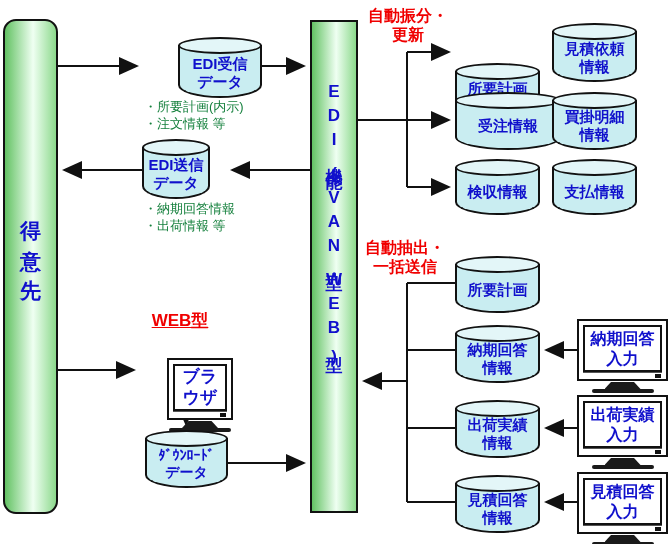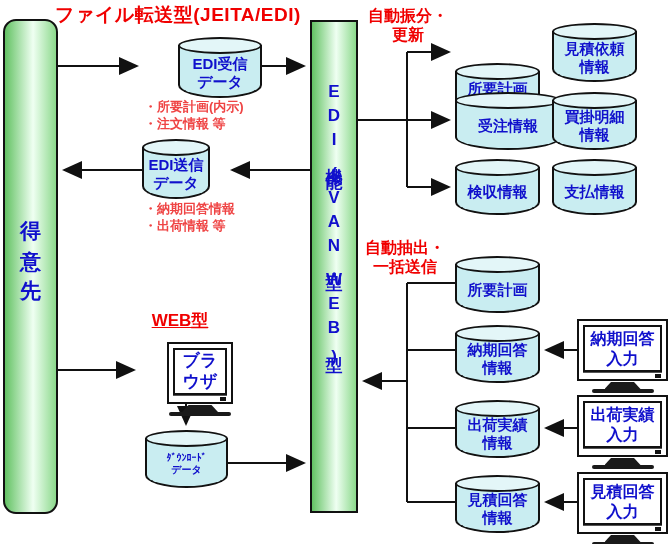--- a/index.html
+++ b/index.html
@@ -18,24 +18,24 @@
   .vbar.rounded { border-radius:13px; }
   .vlabel { position:absolute; left:50%; transform:translateX(-50%); writing-mode:vertical-rl; text-orientation:upright; color:#1010cc; font-weight:bold; white-space:nowrap; }
   .left-bar .vlabel { top:182px; font-size:21px; letter-spacing:30px; }
   .center-bar .vlabel { top:60px; font-size:17px; letter-spacing:5px; }
 
   
   .cyl { position:absolute; z-index:2; }
   .cyl-top { position:absolute; left:0; right:0; top:0; height:17px; background:#e3f6f8; border:2px solid #111; border-radius:50%; }
   .cyl-body { position:absolute; left:0; right:0; top:8px; bottom:0; background:#c9edf1; border:2px solid #111; border-top:none; border-radius:0 0 50% 50% / 0 0 13px 13px; }
   .cyl-label { position:absolute; left:0; right:0; top:13px; bottom:3px; display:flex; align-items:center; justify-content:center; text-align:center; color:#1010cc; font-weight:bold; font-size:15px; line-height:1.18; z-index:1; }
-  .cyl.small-font .cyl-label { font-size:10px; }
-
-  
-  .note { position:absolute; font-size:13px; font-weight:bold; color:#ef4444; line-height:1.3; z-index:2; }
+  .cyl.small-font .cyl-label { font-size:14px; }
+
+  
+  .note { position:absolute; font-size:13px; font-weight:normal; color:#15803d; line-height:1.3; z-index:2; }
 
   
   .monitor { position:absolute; z-index:2; }
   .monitor-box { border:2px solid #111; background:#fff; padding:4px 4px 0 4px; }
   .monitor-screen { border:2px solid #111; display:flex; align-items:center; justify-content:center; text-align:center; color:#1010cc; font-weight:bold; font-size:16px; line-height:1.2; background:#fff; }
   .monitor-strip { height:7px; display:flex; align-items:center; justify-content:flex-end; border-top:1px solid #555; }
   .monitor-btn { width:6px; height:4px; background:#111; margin-right:1px; }
   .monitor-stand { margin:1px auto 0; width:36px; height:7px; background:#1a1a1a; clip-path:polygon(18% 0,82% 0,100% 100%,0 100%); }
   .monitor-base { margin:0 auto; width:62px; height:4px; background:#1a1a1a; border-radius:2px; }
   .monitor .monitor-screen { height:47px; }
@@ -69,21 +69,20 @@
 
       <path d="M407 283 V502 M407 283 H455 M407 350 H455 M407 428 H455 M407 502 H455"></path>
       <line x1="407" y1="381" x2="364" y2="381" marker-end="url(#ah)"></line>
 
       <line x1="577" y1="350" x2="546" y2="350" marker-end="url(#ah)"></line>
       <line x1="577" y1="428" x2="546" y2="428" marker-end="url(#ah)"></line>
       <line x1="577" y1="502" x2="546" y2="502" marker-end="url(#ah)"></line>
     </g>
   </svg>
 
-  <div class="title">ファイル転送型(JEITA/EDI)</div>
   <div class="red-label pre" style="left:365px; top:6px; width:86px;">自動振分・
 更新</div>
   <div class="red-label pre" style="left:358px; top:238px; width:94px;">自動抽出・
 一括送信</div>
   <div class="red-label" style="left:148px; top:311px; width:64px; font-size:17px;text-decoration:underline;">WEB型</div>
 
   <div class="vbar rounded left-bar" style="left:3px; top:19px; width:55px; height:495px;">
     <div class="vlabel">得意先</div>
   </div>
   <div class="vbar center-bar" style="left:310px; top:20px; width:48px; height:493px;">
@@ -159,21 +158,21 @@
     <div class="cyl-label pre">出荷実績
 情報</div>
   </div>
   <div class="cyl" style="left:455px; top:475px; width:85px; height:58px;">
     <div class="cyl-body"></div>
     <div class="cyl-top"></div>
     <div class="cyl-label pre">見積回答
 情報</div>
   </div>
 
-  <div class="monitor" style="left:140px; top:342px; width:93px;padding-left:27px;">
+  <div class="monitor" style="left:140px; top:358px; width:93px;padding-left:27px;">
     <div class="monitor-box">
       <div class="monitor-screen pre" style="font-size:17px;">ブラウザ</div>
       <div class="monitor-strip">
           <span class="monitor-btn"></span>
         </div>
     </div>
     <div class="monitor-stand"></div>
     <div class="monitor-base"></div>
   </div>
 

